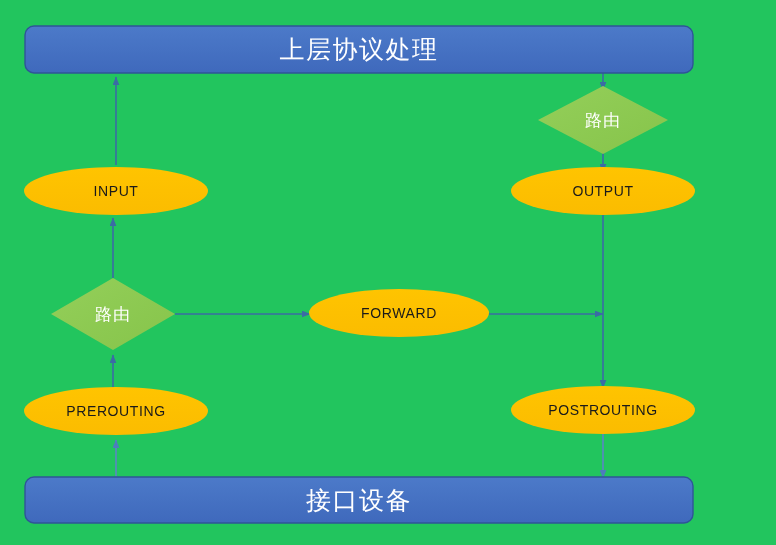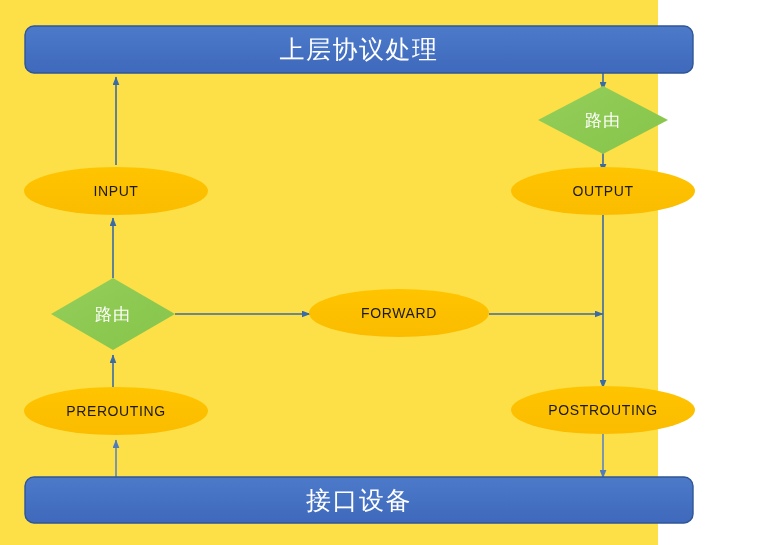--- a/index.html
+++ b/index.html
@@ -8,23 +8,23 @@
     background: #ffffff;
   }
   body {
     width: 776px;
     height: 545px;
     font-family: "Liberation Sans", "DejaVu Sans", sans-serif;
     overflow: hidden;
   }
   #diagram-root {
     position: relative;
-    width: 658px;
+    width: 776px;
     height: 545px;
-    background: #fde047;
+    background: #22c55e;
     text-align: center;
   }
   svg#flow-svg {
     position: absolute;
     top: 0;
     left: 0;
     width: 776px;
     height: 545px;
     display: block;
   }

